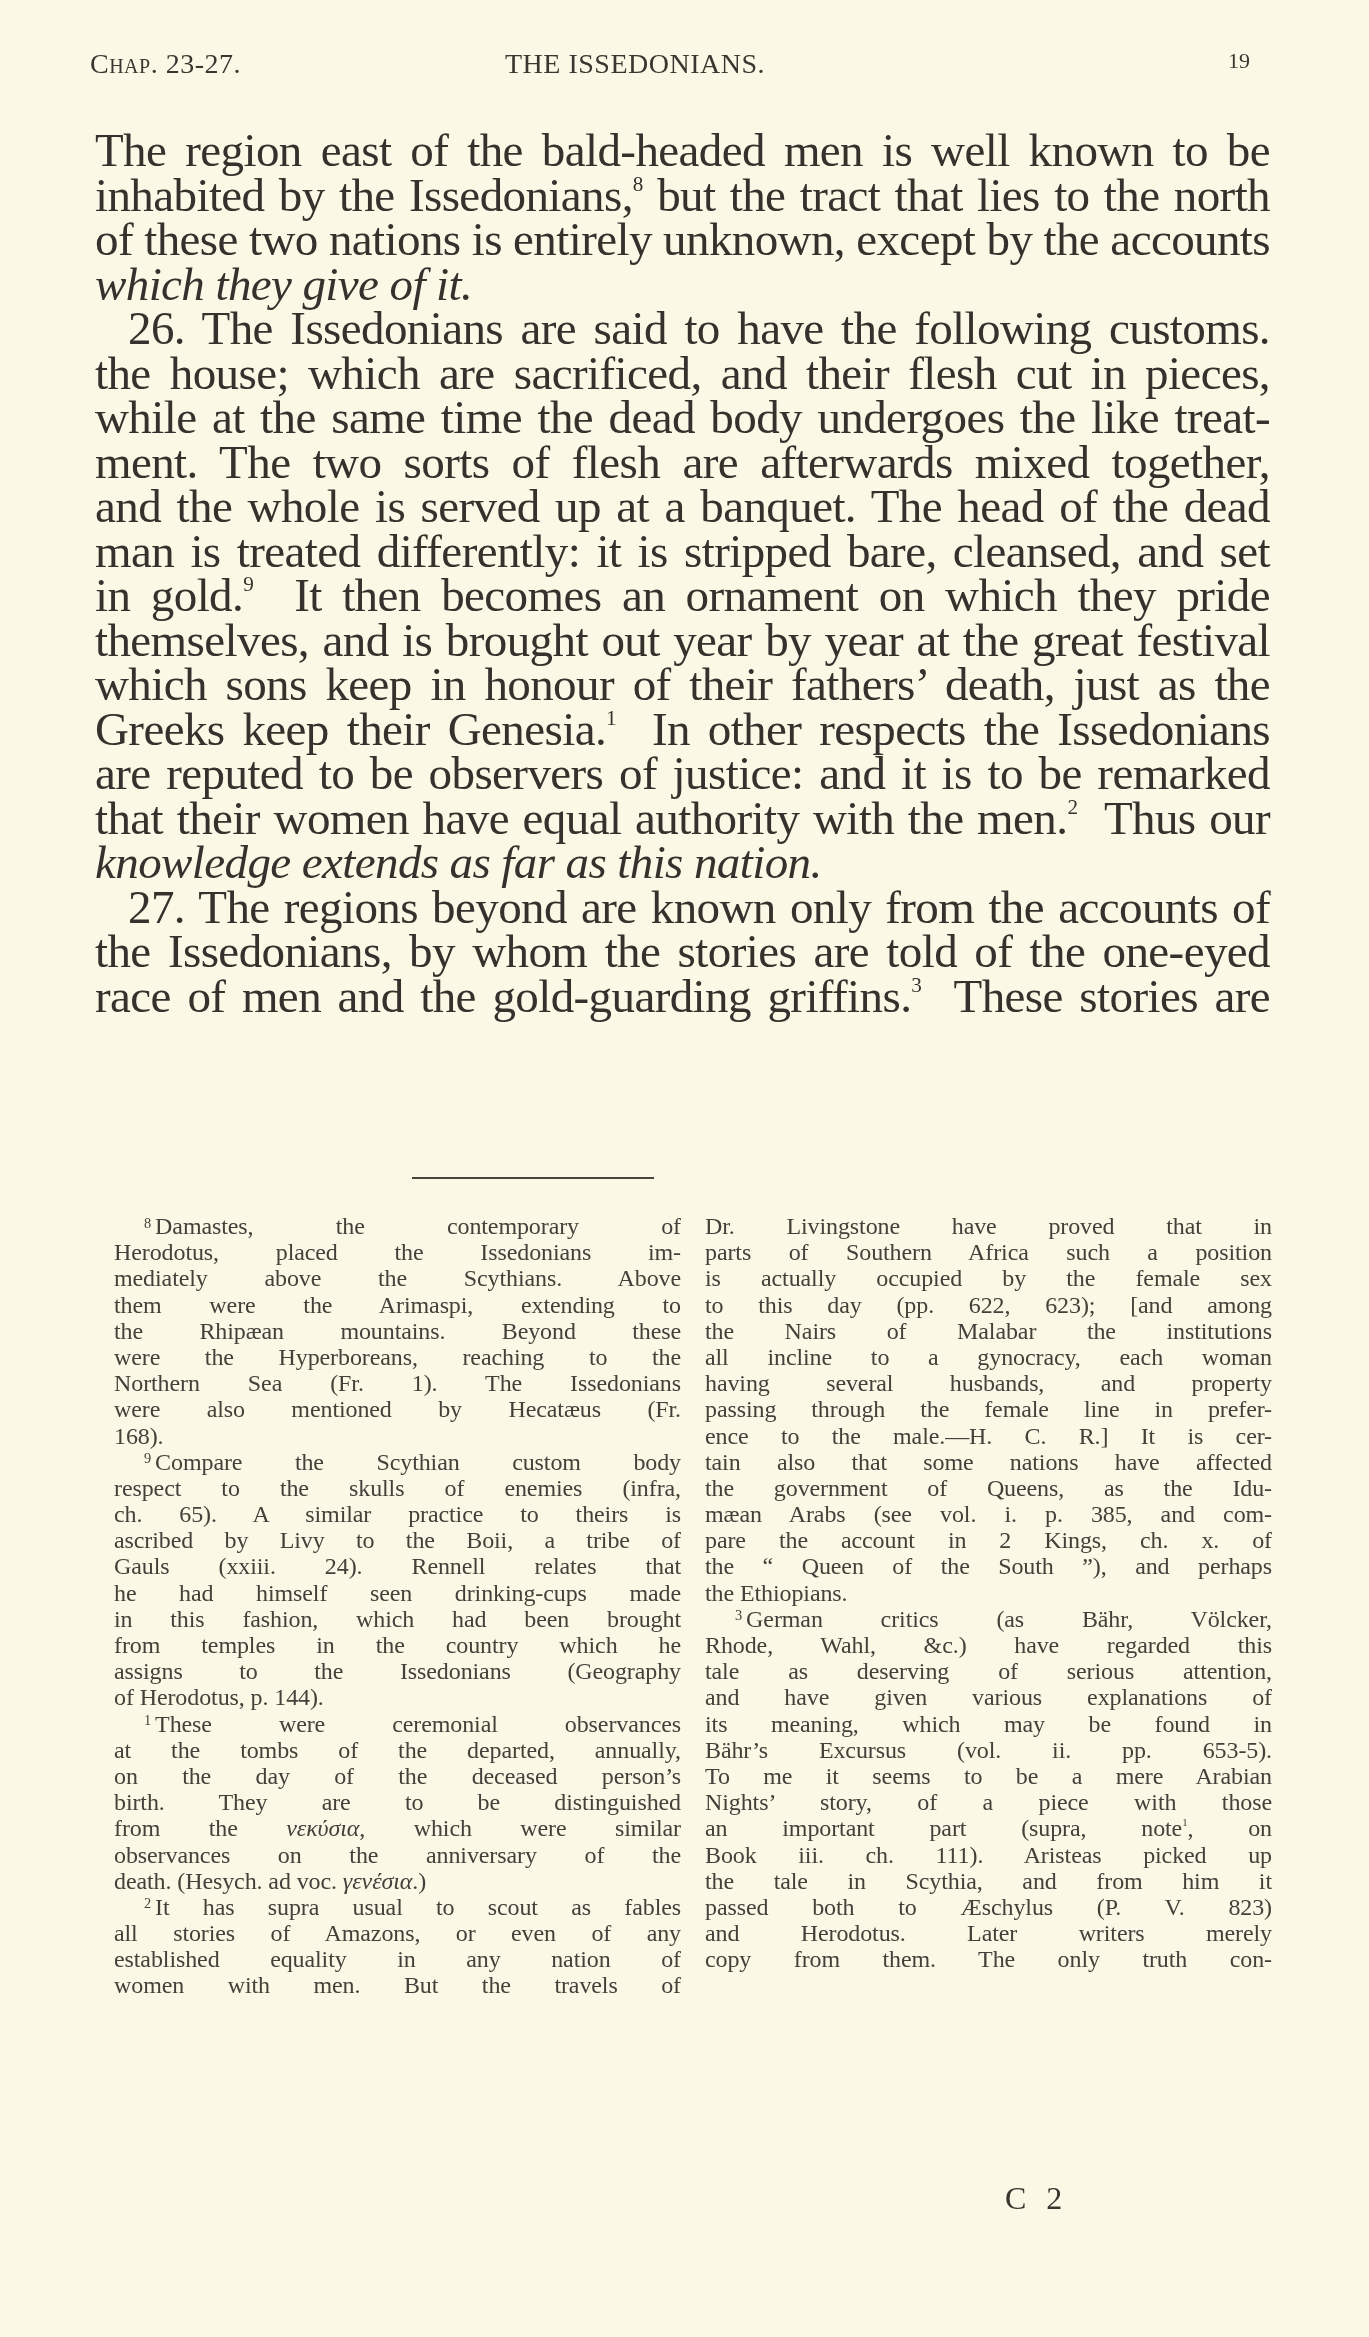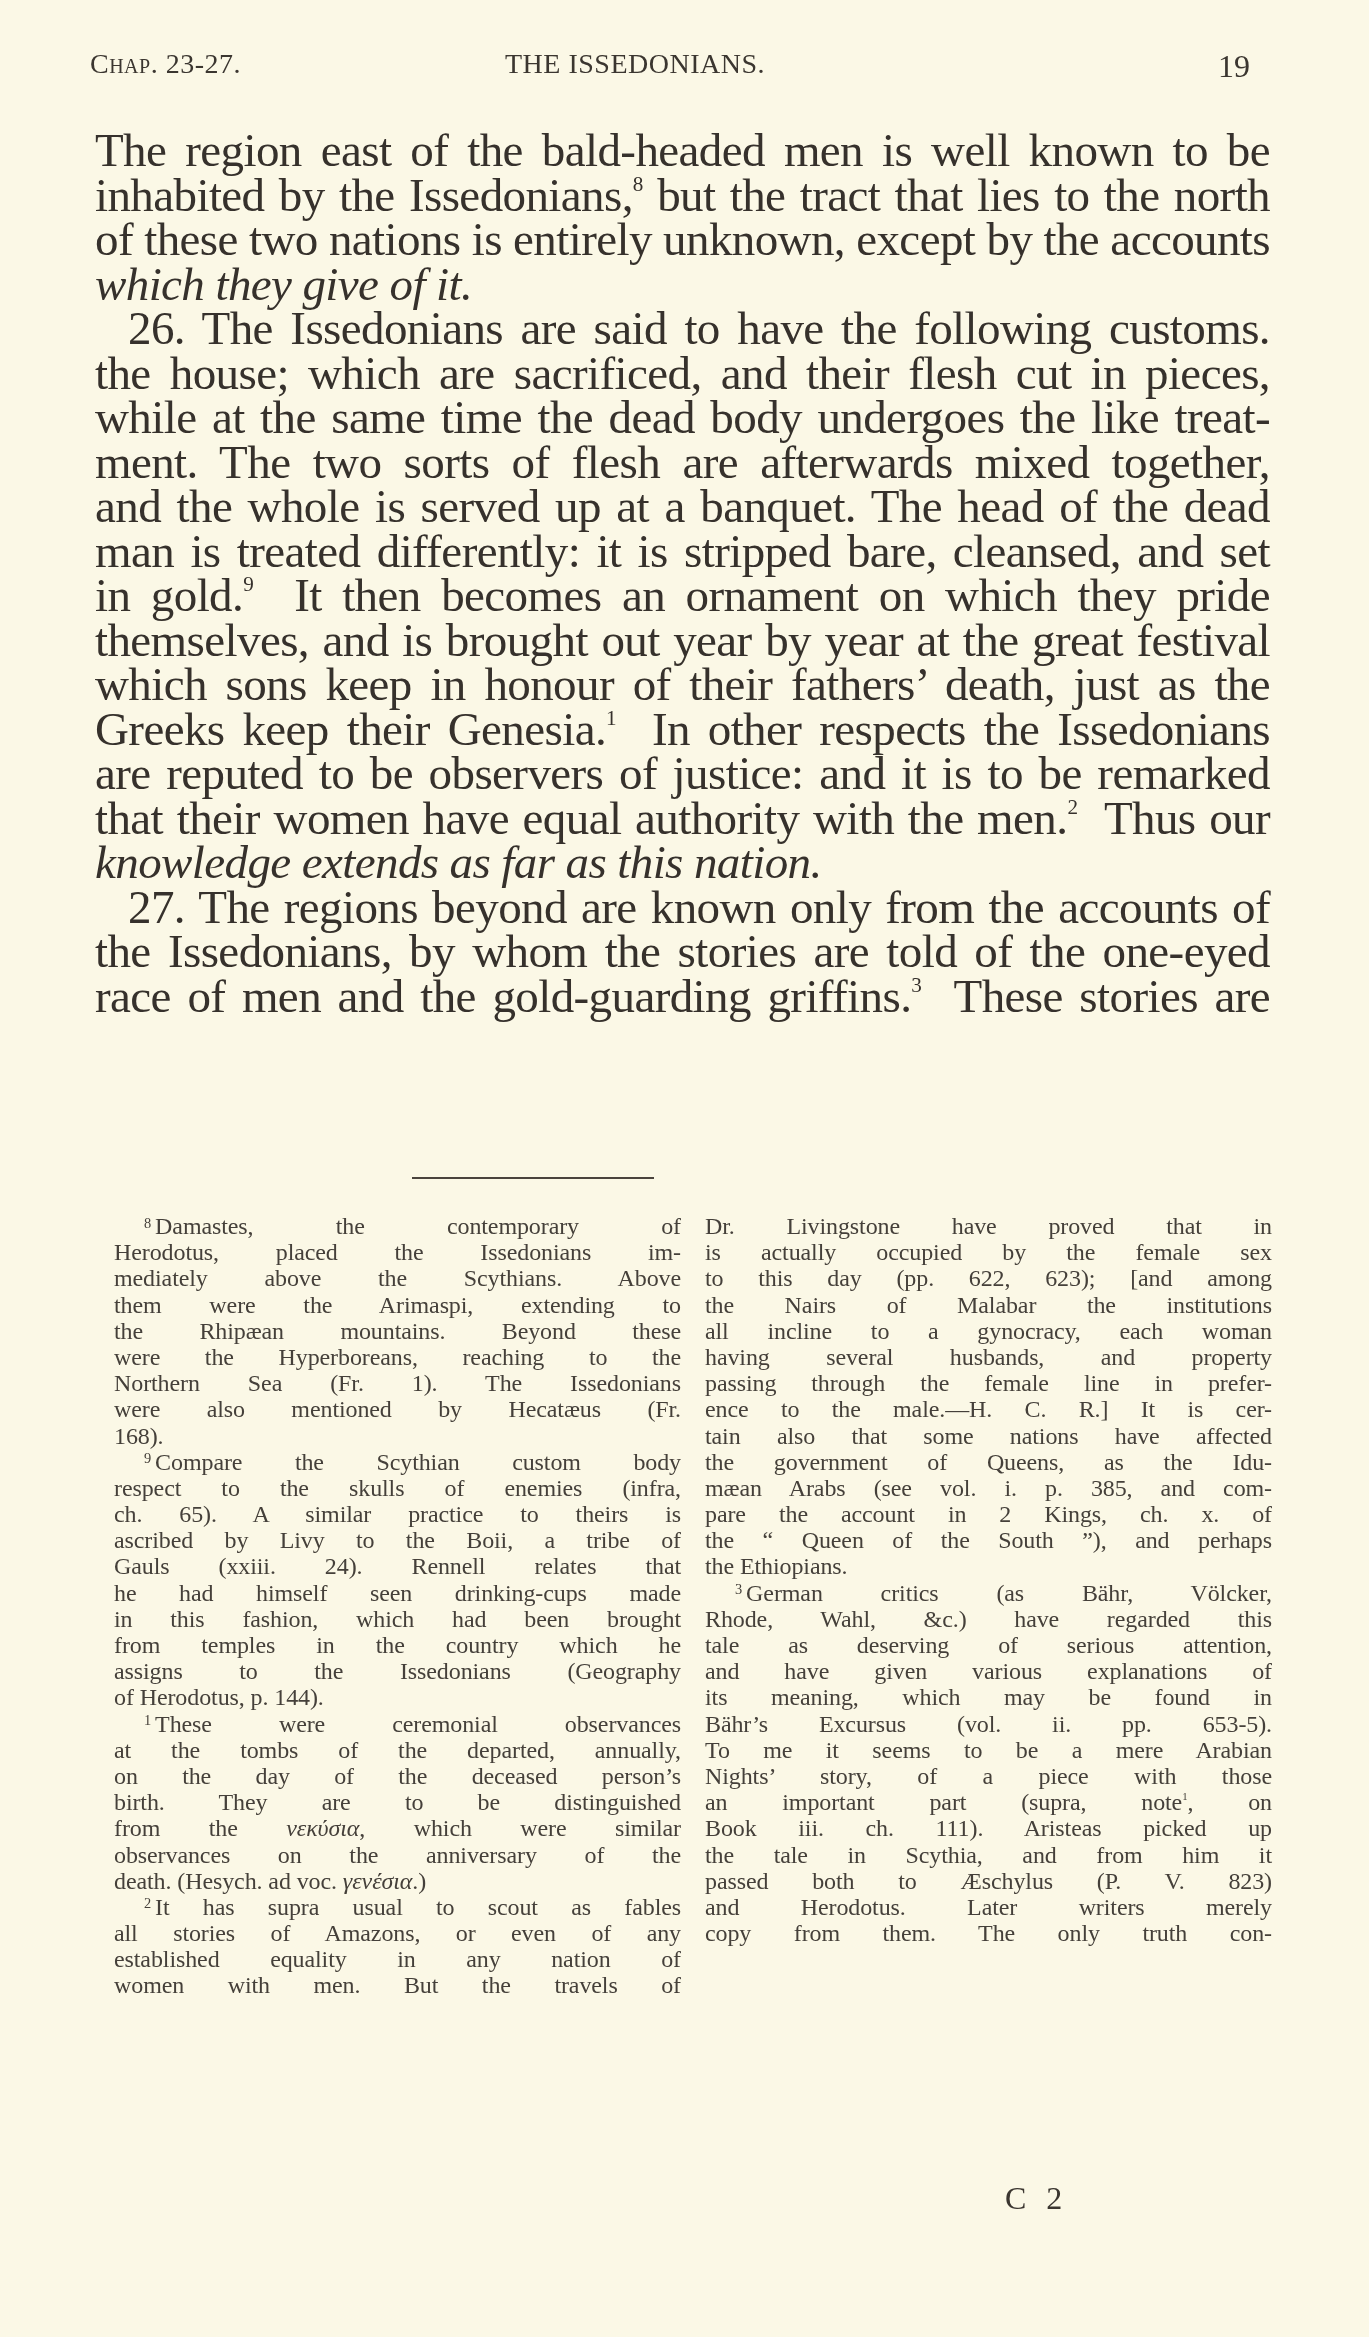--- a/index.html
+++ b/index.html
@@ -11,21 +11,21 @@
     position: relative;
     overflow: hidden;
   }
   .page { position: absolute; left: 0; top: 0; width: 1369px; height: 2337px; }
   .running-head {
     position: absolute; top: 48px; left: 90px; width: 1180px; height: 40px;
     font-size: 28px; color: #3b3630;
   }
   .rh-left { position: absolute; left: 0; top: 0; font-variant: small-caps; letter-spacing: 0.5px; }
   .rh-center { position: absolute; left: 415px; top: 0; letter-spacing: 0.5px; }
-  .rh-right { position: absolute; right: 20px; top: 0; font-size: 32px; }
+  .rh-right { position: absolute; right: 20px; top: 0; font-size: 22px; }
 
   .main-text {
     position: absolute; left: 95px; top: 128px; width: 1175px;
   }
   .main-line {
     height: 44.5px; font-size: 47px; line-height: 44.5px;
     white-space: nowrap; text-align: justify; text-align-last: justify;
     letter-spacing: -0.6px;
     color: #36312c;
   }
@@ -121,20 +121,21 @@
     <div class="note-line">observances on the anniversary of the</div>
     <div class="note-line last"><span>death. (Hesych. ad voc.</span> <span class="greek">γενέσια</span><span>.)</span></div>
     <div class="note-line indent"><span class="note-mark">2</span><span>It has supra usual to scout as fables</span></div>
     <div class="note-line">all stories of Amazons, or even of any</div>
     <div class="note-line">established equality in any nation of</div>
     <div class="note-line">women with men. But the travels of</div>
   </div>
 
   <div class="note-col right">
     <div class="note-line">Dr. Livingstone have proved that in</div>
+    <div class="note-line">parts of Southern Africa such a position</div>
     <div class="note-line">is actually occupied by the female sex</div>
     <div class="note-line">to this day (pp. 622, 623); [and among</div>
     <div class="note-line">the Nairs of Malabar the institutions</div>
     <div class="note-line">all incline to a gynocracy, each woman</div>
     <div class="note-line">having several husbands, and property</div>
     <div class="note-line">passing through the female line in prefer-</div>
     <div class="note-line">ence to the male.—H. C. R.] It is cer-</div>
     <div class="note-line">tain also that some nations have affected</div>
     <div class="note-line">the government of Queens, as the Idu-</div>
     <div class="note-line">mæan Arabs (see vol. i. p. 385, and com-</div>

